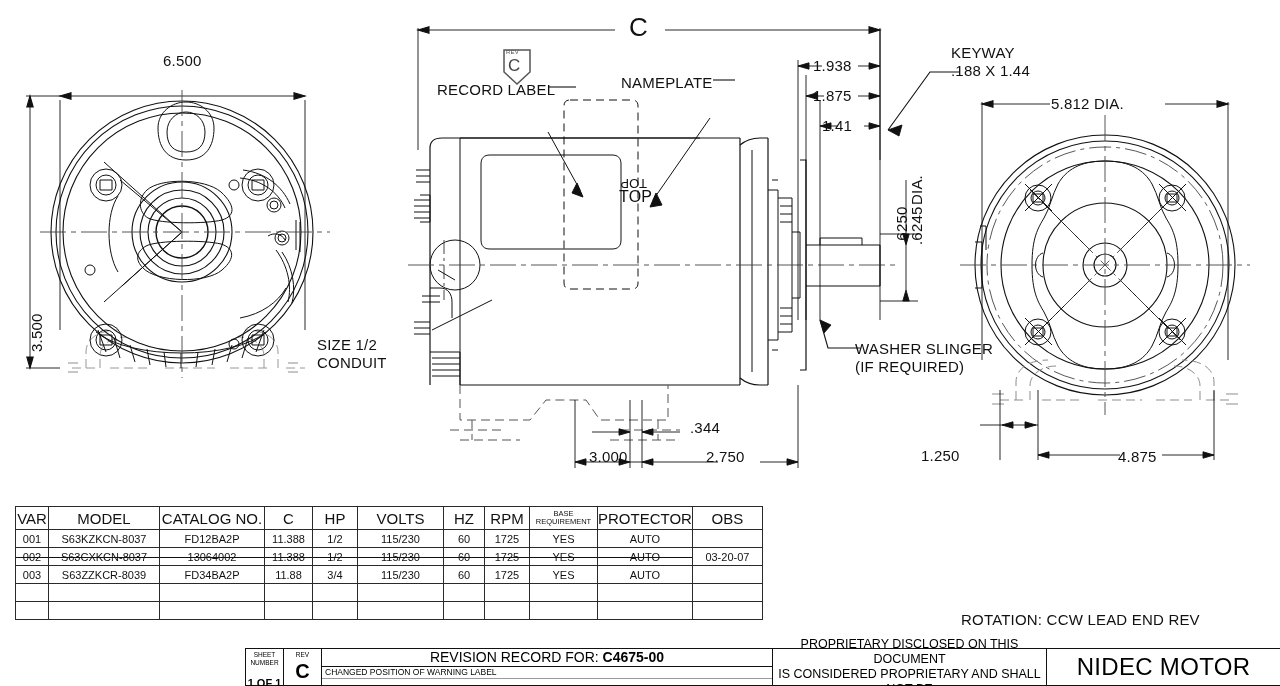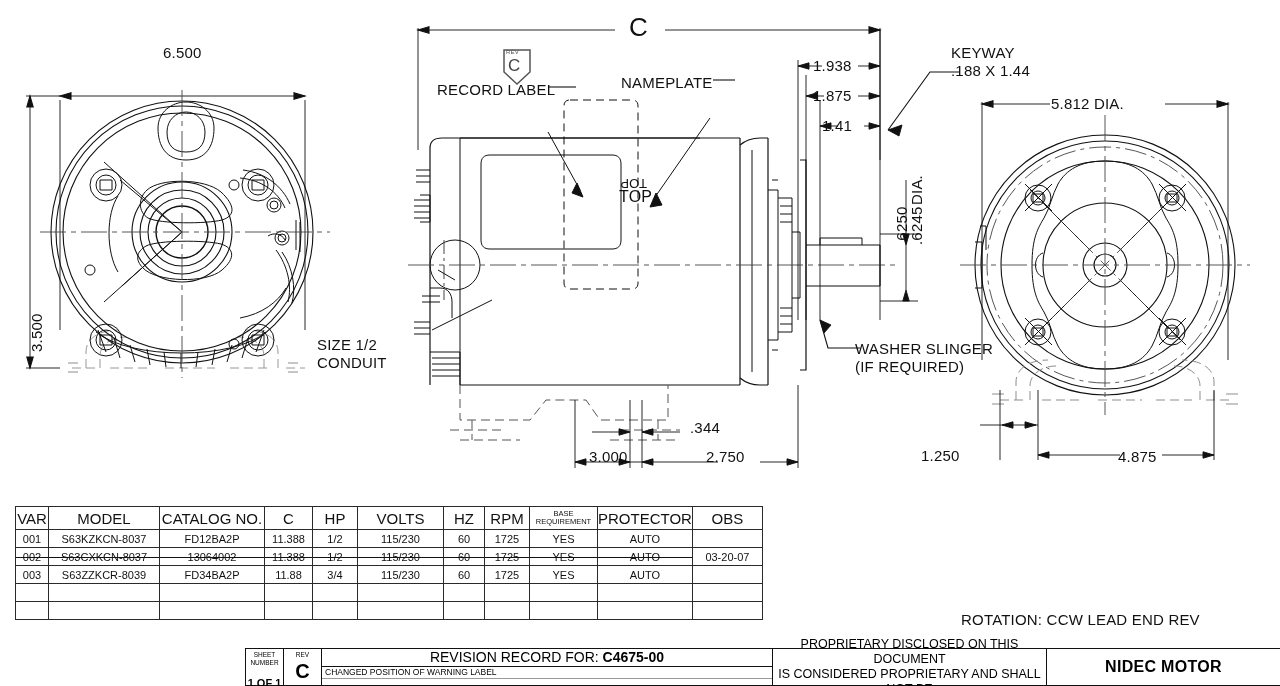--- a/index.html
+++ b/index.html
@@ -80,21 +80,21 @@
     border-bottom:1px solid #111;
   }
   .tb-rec .rec-title b{font-weight:700;}
   .tb-rec .rec-line{
     font-size:8.5px;line-height:11px;padding-left:3px;
     border-bottom:1px solid #9a9a9a;
   }
   .tb-prop{width:274px;display:flex;align-items:center;justify-content:center;text-align:center;}
   .tb-prop span{font-size:12.5px;line-height:15px;display:block;}
   .tb-brand{flex:1;display:flex;align-items:center;justify-content:center;border-right:none;}
-  .tb-brand span{font-size:16px;font-weight:700;letter-spacing:.3px;}
+  .tb-brand span{font-size:24px;font-weight:400;letter-spacing:.3px;}
 </style>
 </head>
 <body>
 
 <div class="sheet">
 
   <svg class="abs" style="left:0px;top:0px;" width="360" height="440" viewBox="0 0 360 440">
     <g fill="none" stroke="#111" stroke-width="1.1">
 
       <path d="M60,100 L60,330" stroke-width=".9"></path>
@@ -191,21 +191,21 @@
         <path d="M96,332 C130,360 234,360 266,332"></path>
       </g>
 
       <g stroke="#444" stroke-width=".9" stroke-dasharray="26,5,5,5">
         <path d="M40,232 L330,232"></path>
         <path d="M182,90 L182,378"></path>
       </g>
     </g>
   </svg>
 
-  <div class="dtxt dim" style="left:163px;top:44px;">6.500</div>
+  <div class="dtxt dim" style="left:163px;top:52px;">6.500</div>
   <div class="dtxt dim vert" style="left:28px;top:352px;transform:rotate(-90deg);">3.500</div>
 
   <div class="dtxt lbl" style="left:317px;top:336px;">SIZE 1/2</div>
   <div class="dtxt lbl" style="left:317px;top:354px;">CONDUIT</div>
 
   <svg class="abs" style="left:400px;top:0px;" width="520" height="480" viewBox="0 0 520 480">
     <g fill="none" stroke="#111" stroke-width="1.1">
 
       <path d="M18,28 L18,150" stroke-width=".9"></path>
       <path d="M480,28 L480,160" stroke-width=".9"></path>

